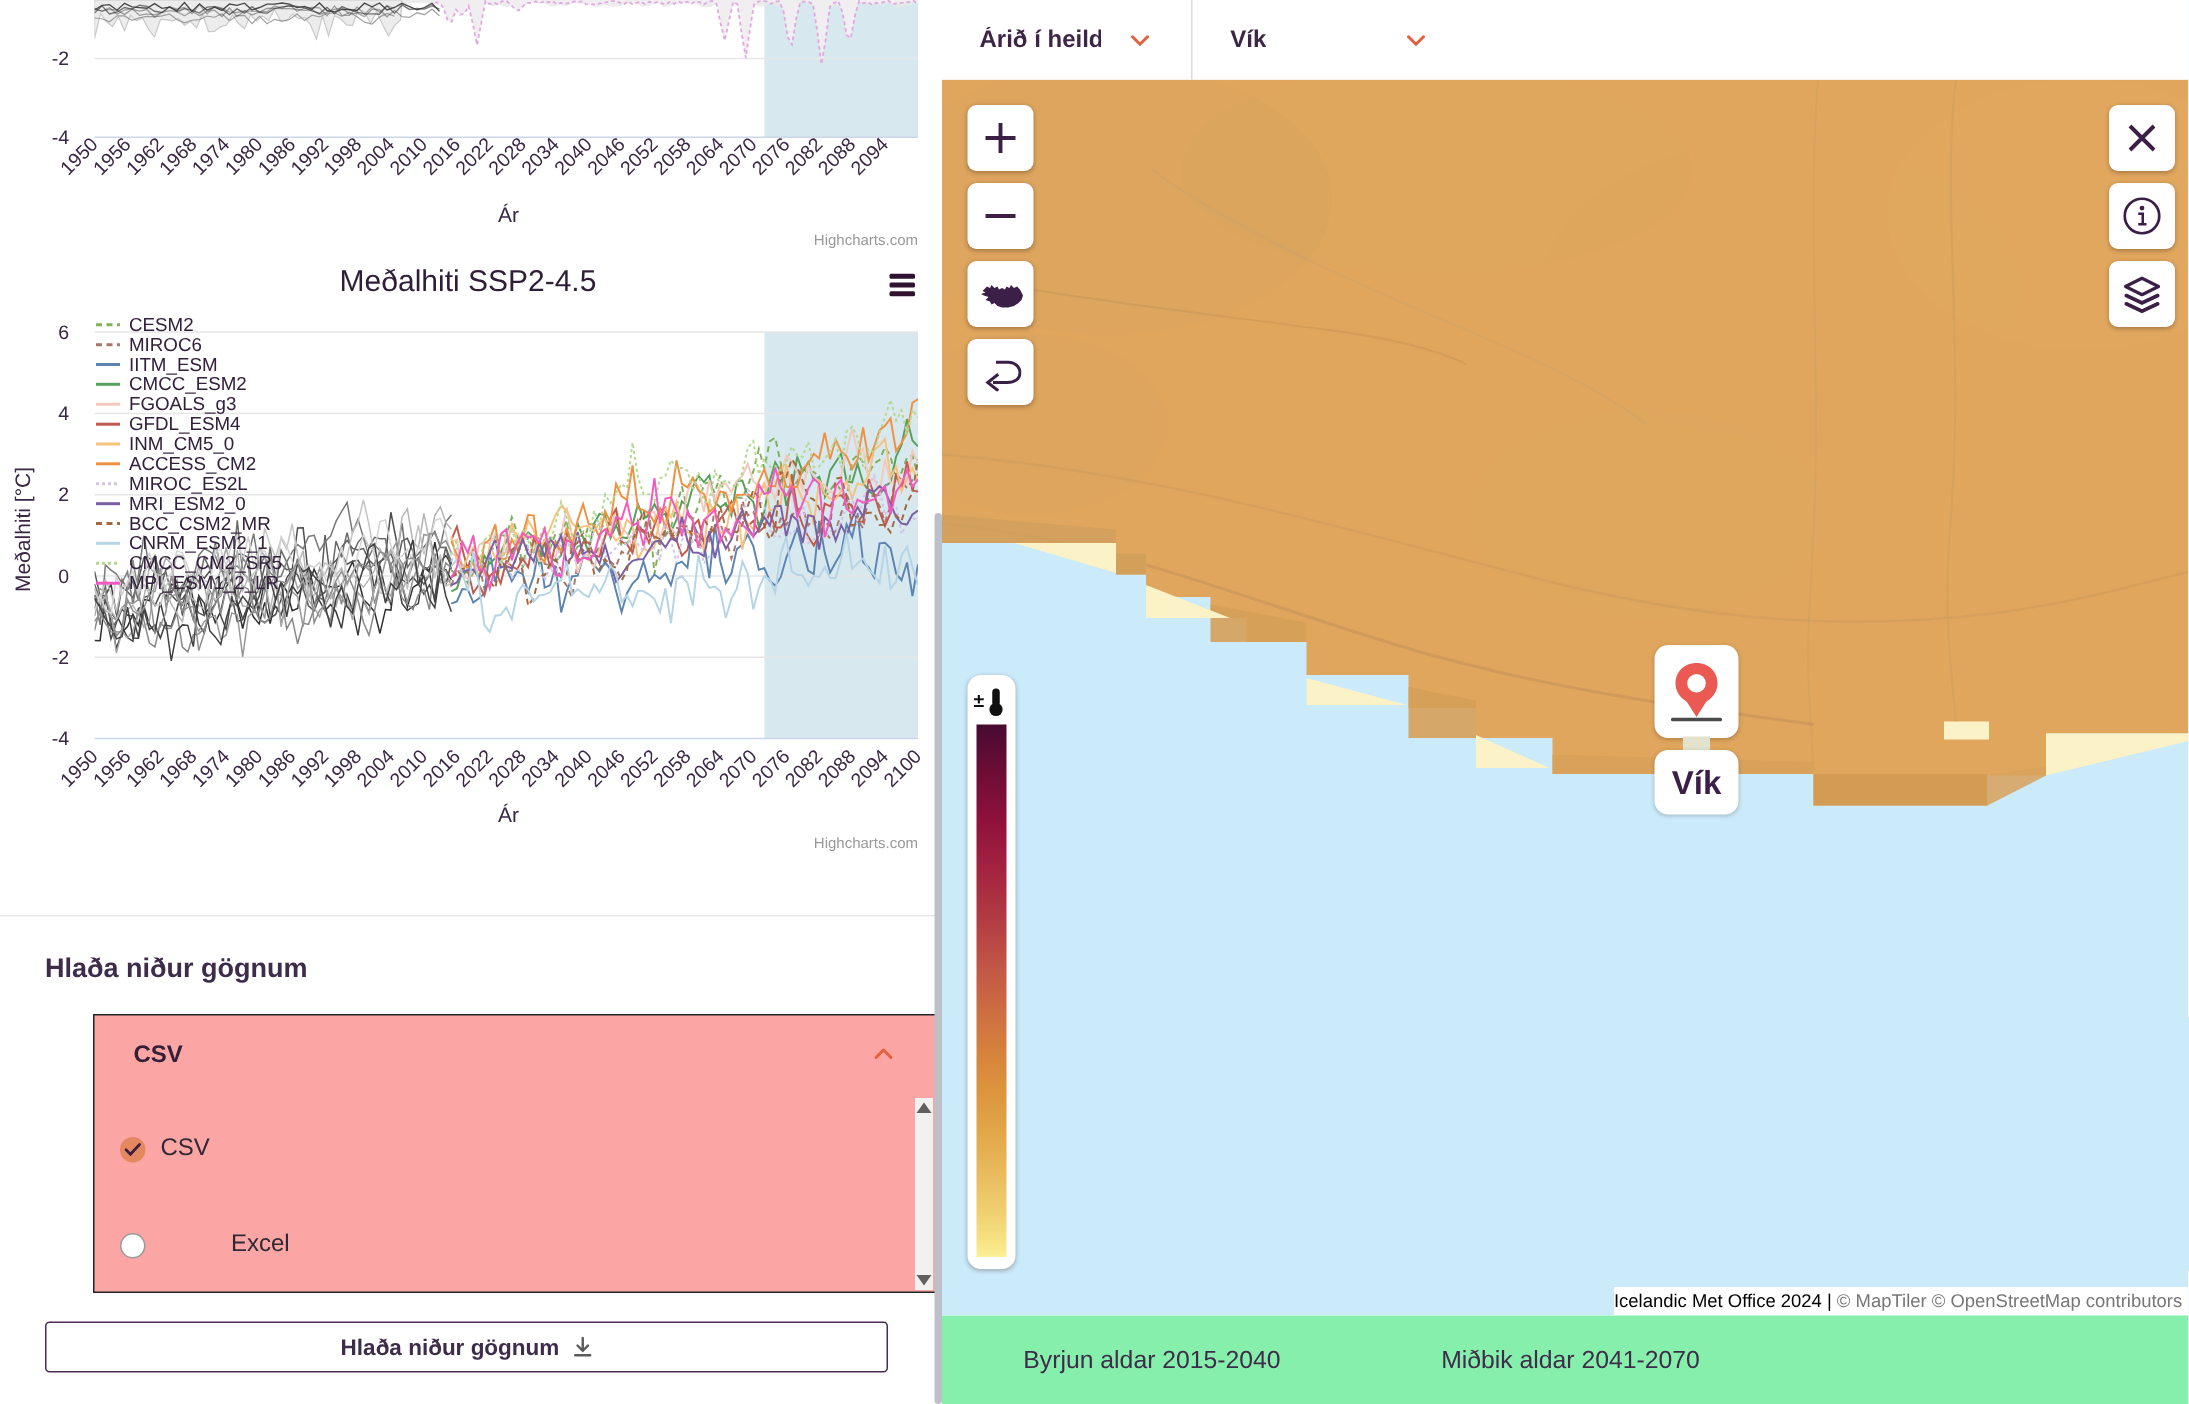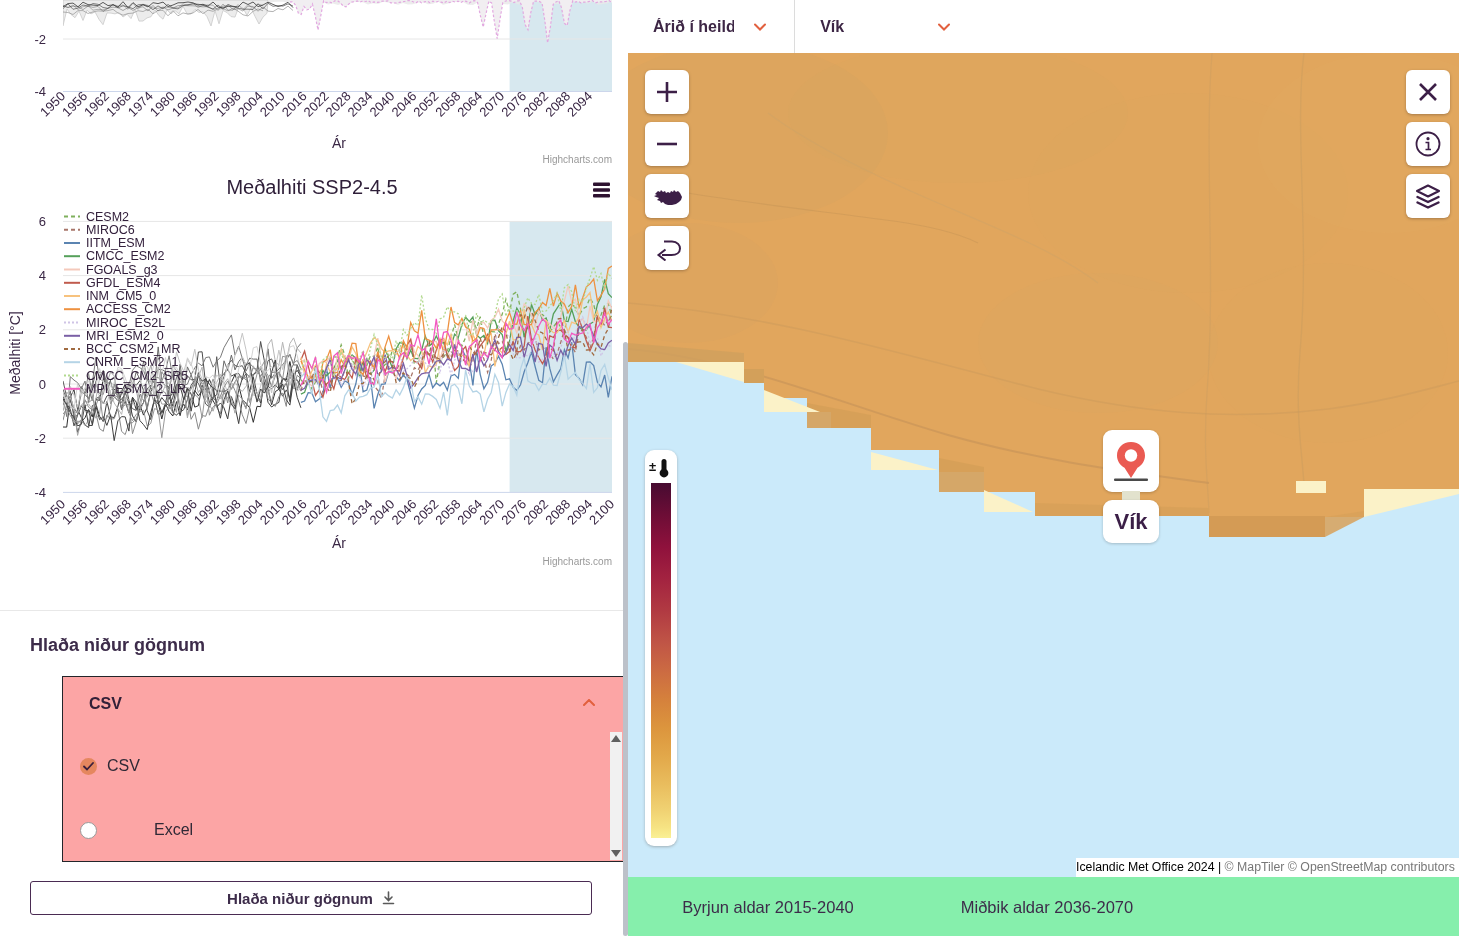--- a/index.html
+++ b/index.html
@@ -365,16 +365,16 @@
     <rect x="11" y="48.5" width="34" height="2.4" rx="1" fill="#4a4a4a"></rect>
   </svg>
 </div>
 <div class="vikconn"></div>
 <div class="viklab">Vík</div>
 <div class="attrib"><b>Icelandic Met Office 2024 |</b> © MapTiler © OpenStreetMap contributors</div>
 
     </div>
     <div class="bbar">
       <div class="btxt" style="left:51px;width:178px;">Byrjun aldar 2015-2040</div>
-      <div class="btxt" style="left:330px;width:178px;">Miðbik aldar 2036-2070</div>
+      <div class="btxt" style="left:330px;width:178px;">Miðbik aldar 2041-2070</div>
     </div>
   </div>
 </div>
 
 </body></html>

